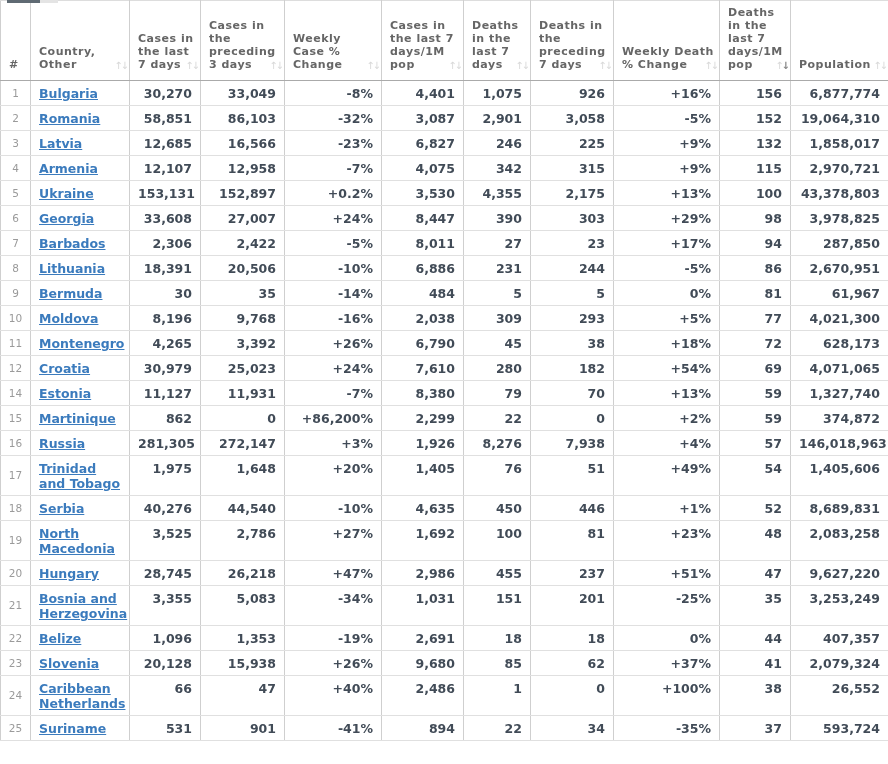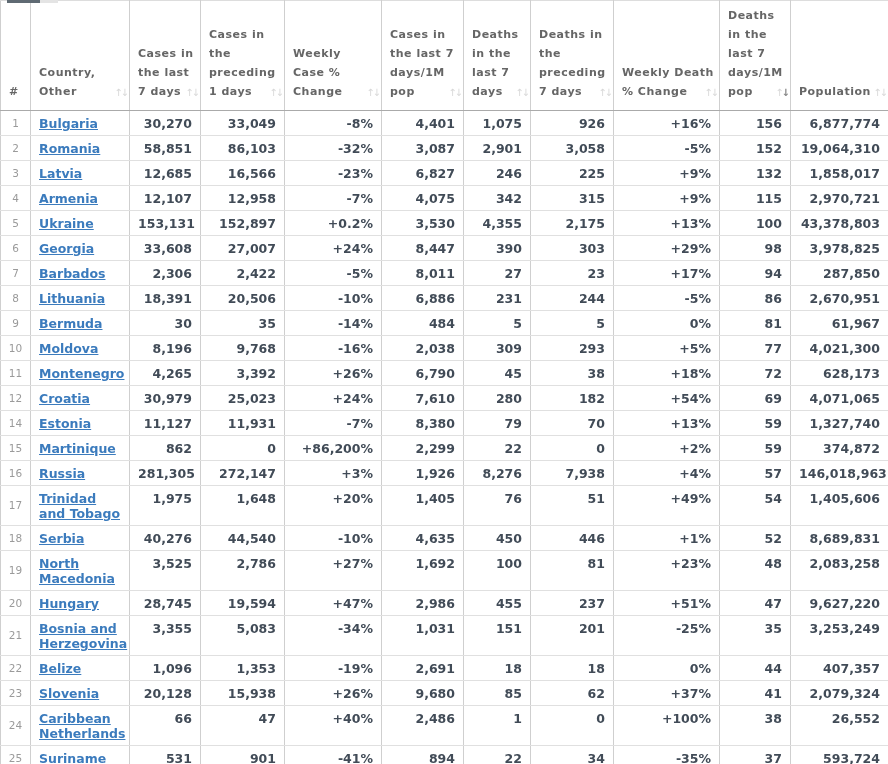--- a/index.html
+++ b/index.html
@@ -17,21 +17,21 @@
   html,body{margin:0;padding:0;background:#ffffff;}
   body{font-family:"DejaVu Sans","Liberation Sans",sans-serif;}
   .screen{position:relative;width:888px;height:764px;overflow:hidden;background:#fff;}
   .tab-edge{position:absolute;top:0;height:3px;z-index:5;}
   .tab-edge.dark{left:7px;width:33px;background:#5f6a73;}
   .tab-edge.light{left:40px;width:18px;background:#e4e4e4;}
 
   table.wk{border-collapse:collapse;table-layout:fixed;width:888px;}
   thead th{
     vertical-align:bottom;text-align:left;
-    font-size:11px;font-weight:bold;letter-spacing:0.5px;line-height:19px;
+    font-size:11px;font-weight:bold;letter-spacing:0.5px;line-height:13px;
     color:var(--header-text);
     border:1px solid var(--border-v);
     border-top:1px solid #dddddd;
     border-bottom:1px solid var(--header-border);
     padding:5px 5px 9px 8px;
     height:78px;position:relative;background:#fff;
   }
   thead th .sort-icon{
     position:absolute;right:2px;bottom:8px;
     font-size:10px;font-weight:normal;letter-spacing:-2px;
@@ -75,21 +75,21 @@
         <col style="width: 83px;">
         <col style="width: 106px;">
         <col style="width: 71px;">
         <col style="width: 98px;">
       </colgroup>
     <thead>
       <tr id="header-row">
           <th><span>#</span></th>
           <th><span>Country, Other</span><span class="sort-icon"><span class="up">↑</span><span class="dn">↓</span></span></th>
           <th><span>Cases in the last 7 days</span><span class="sort-icon"><span class="up">↑</span><span class="dn">↓</span></span></th>
-          <th><span>Cases in the preceding 1 days</span><span class="sort-icon"><span class="up">↑</span><span class="dn">↓</span></span></th>
+          <th><span>Cases in the preceding 3 days</span><span class="sort-icon"><span class="up">↑</span><span class="dn">↓</span></span></th>
           <th><span>Weekly Case % Change</span><span class="sort-icon"><span class="up">↑</span><span class="dn">↓</span></span></th>
           <th><span>Cases in the last 7 days/1M pop</span><span class="sort-icon"><span class="up">↑</span><span class="dn">↓</span></span></th>
           <th><span>Deaths in the last 7 days</span><span class="sort-icon"><span class="up">↑</span><span class="dn">↓</span></span></th>
           <th><span>Deaths in the preceding 7 days</span><span class="sort-icon"><span class="up">↑</span><span class="dn">↓</span></span></th>
           <th><span>Weekly Death % Change</span><span class="sort-icon"><span class="up">↑</span><span class="dn">↓</span></span></th>
           <th><span>Deaths in the last 7 days/1M pop</span><span class="sort-icon active"><span class="up">↑</span><span class="dn">↓</span></span></th>
           <th><span>Population</span><span class="sort-icon"><span class="up">↑</span><span class="dn">↓</span></span></th>
         </tr>
     </thead>
     <tbody id="table-body">
@@ -324,21 +324,21 @@
           <td class="num">100</td>
           <td class="num">81</td>
           <td class="num">+23%</td>
           <td class="num">48</td>
           <td class="num">2,083,258</td>
         </tr>
         <tr>
           <td class="rank">20</td>
           <td class="country"><a>Hungary</a></td>
           <td class="num">28,745</td>
-          <td class="num">19,594</td>
+          <td class="num">26,218</td>
           <td class="num">+47%</td>
           <td class="num">2,986</td>
           <td class="num">455</td>
           <td class="num">237</td>
           <td class="num">+51%</td>
           <td class="num">47</td>
           <td class="num">9,627,220</td>
         </tr>
         <tr>
           <td class="rank">21</td>

